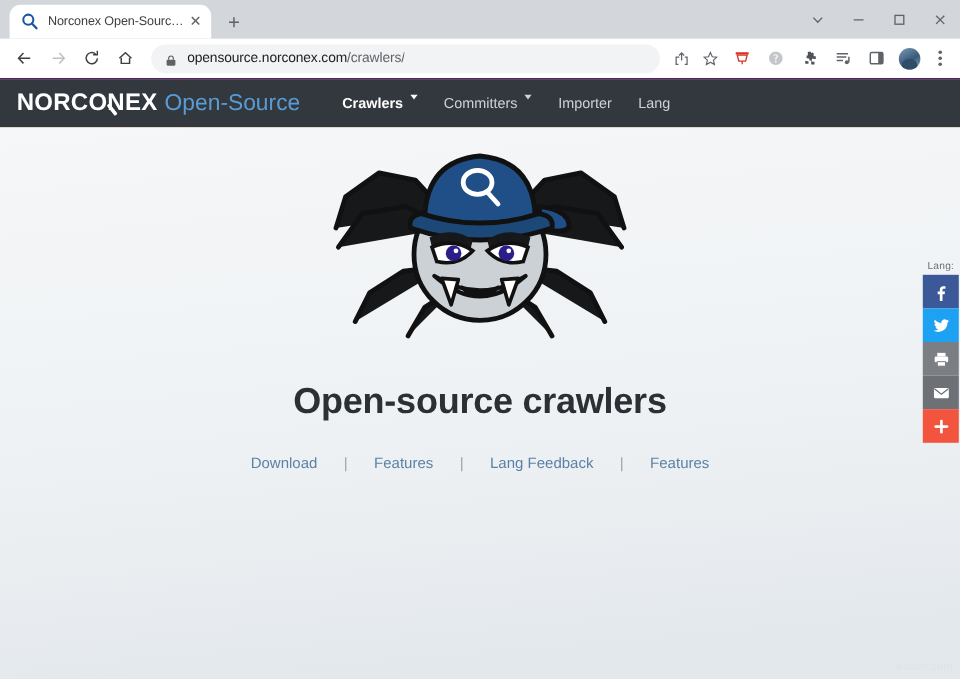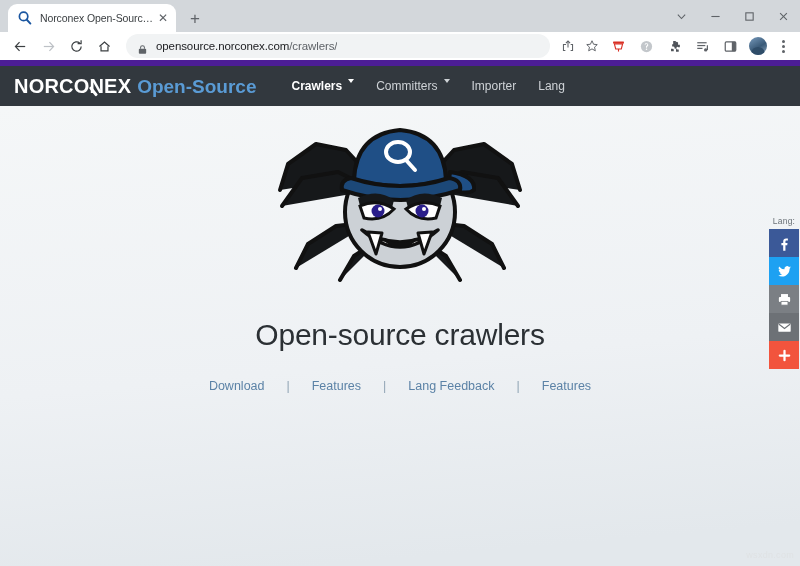--- a/index.html
+++ b/index.html
@@ -45,21 +45,21 @@
     display: flex; align-items: center;
   }
   .winbtn {
     width: 34px; height: 32px; display: flex;
     align-items: center; justify-content: center; color: #5f6368;
   }
 
   .toolbar {
     height: 34px; background: #ffffff;
     display: flex; align-items: center; padding: 0 6px;
-    border-bottom: 6px solid #4c1d95;
+    border-bottom: 1px solid #4c1d95;
   }
   .tbtn {
     width: 28px; height: 28px; display: flex;
     align-items: center; justify-content: center; color: #5f6368;
     flex: 0 0 28px;
   }
   .omnibox {
     flex: 1 1 auto; height: 24px; background: #f1f3f4;
     border-radius: 12px; display: flex; align-items: center;
     padding: 0 8px 0 11px; margin: 0 6px 0 8px; min-width: 0;
@@ -104,21 +104,21 @@
   .logo { display: flex; align-items: baseline; white-space: nowrap; }
   .logo-main {
     font-size: 20px; font-weight: bold; color: #ffffff;
     letter-spacing: 0.2px; position: relative;
   }
   .logo-main .qtail {
     position: absolute; width: 2.5px; height: 11px; background: #ffffff;
     right: 1px; top: 11px; transform: rotate(-38deg); border-radius: 1px;
   }
   .logo-sub {
-    font-size: 19px; color: #5a9bd5; margin-left: 6px; font-weight: 700;
+    font-size: 19px; color: #5a9bd5; margin-left: 6px; font-weight: 400;
   }
   .navitems { display: flex; align-items: center; margin-left: 24px; }
   .navitem {
     font-size: 12px; color: #cfd3d7; padding: 0 11px;
     display: flex; align-items: flex-start; white-space: nowrap;
   }
   .navitem.active { color: #ffffff; font-weight: bold; }
   .caret {
     display: inline-block; margin-left: 6px;
     border-left: 3.5px solid transparent; border-right: 3.5px solid transparent;
@@ -130,21 +130,21 @@
   .hero {
     height: 460px; position: relative;
     background: linear-gradient(175deg,#f5f7f8 0%,#eef1f4 55%,#e3e8ec 92%, #e3e8ec 100%);
   }
   .hero-inner {
     display: flex; flex-direction: column; align-items: center;
     padding-top: 8px;
   }
   .spider { width: 300px; height: 182px; display: block; }
   .h1 {
-    font-size: 30px; font-weight: 400; color: #2b3034;
+    font-size: 30px; font-weight: 700; color: #2b3034;
     margin-top: 22px; letter-spacing: -0.2px;
   }
   .lead {
     font-size: 14.5px; color: #3d4348; text-align: center;
     line-height: 1.55; margin-top: 12px;
   }
   .linkrow {
     margin-top: 27px; font-size: 12.5px; color: #7e93a6;
     display: flex; align-items: center; gap: 22px;
   }

